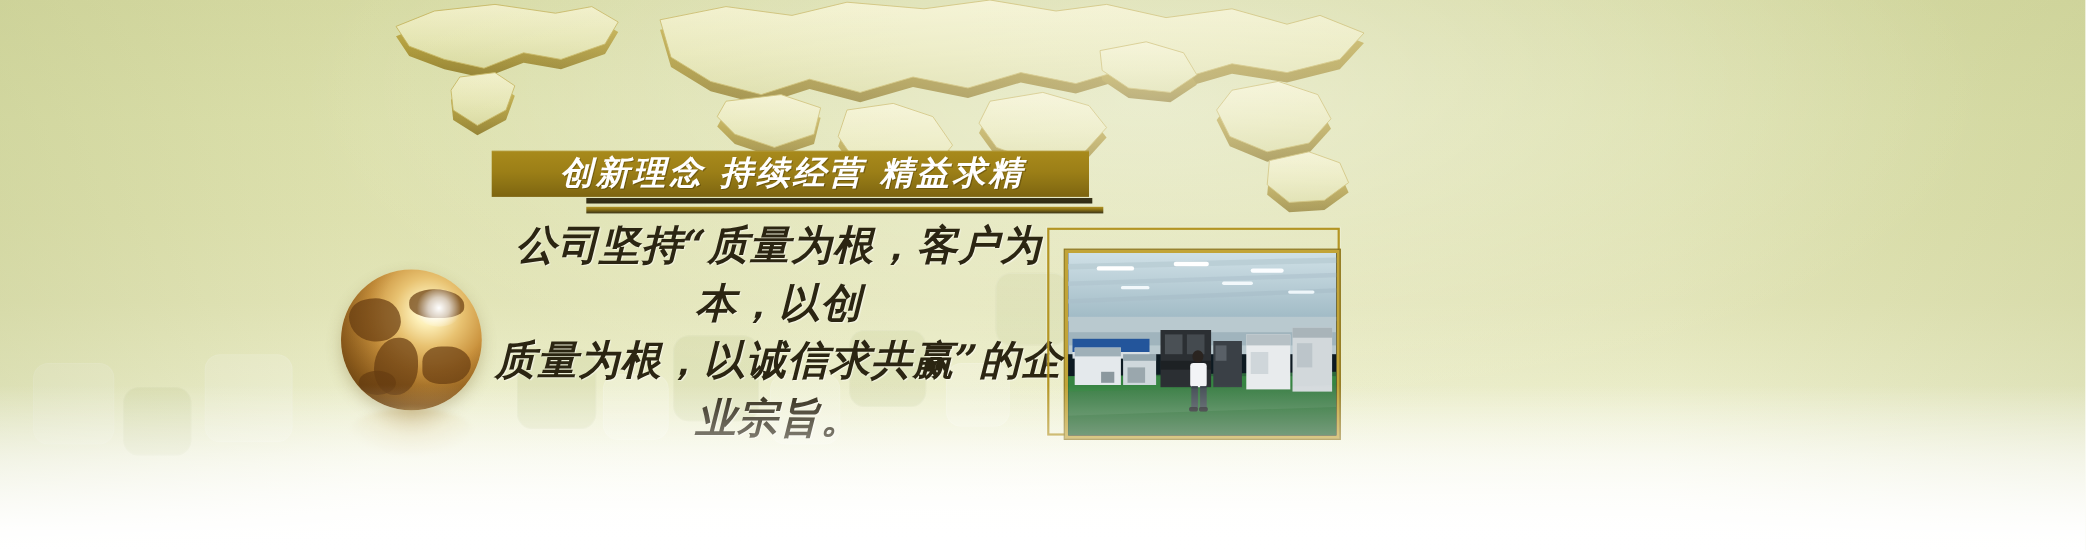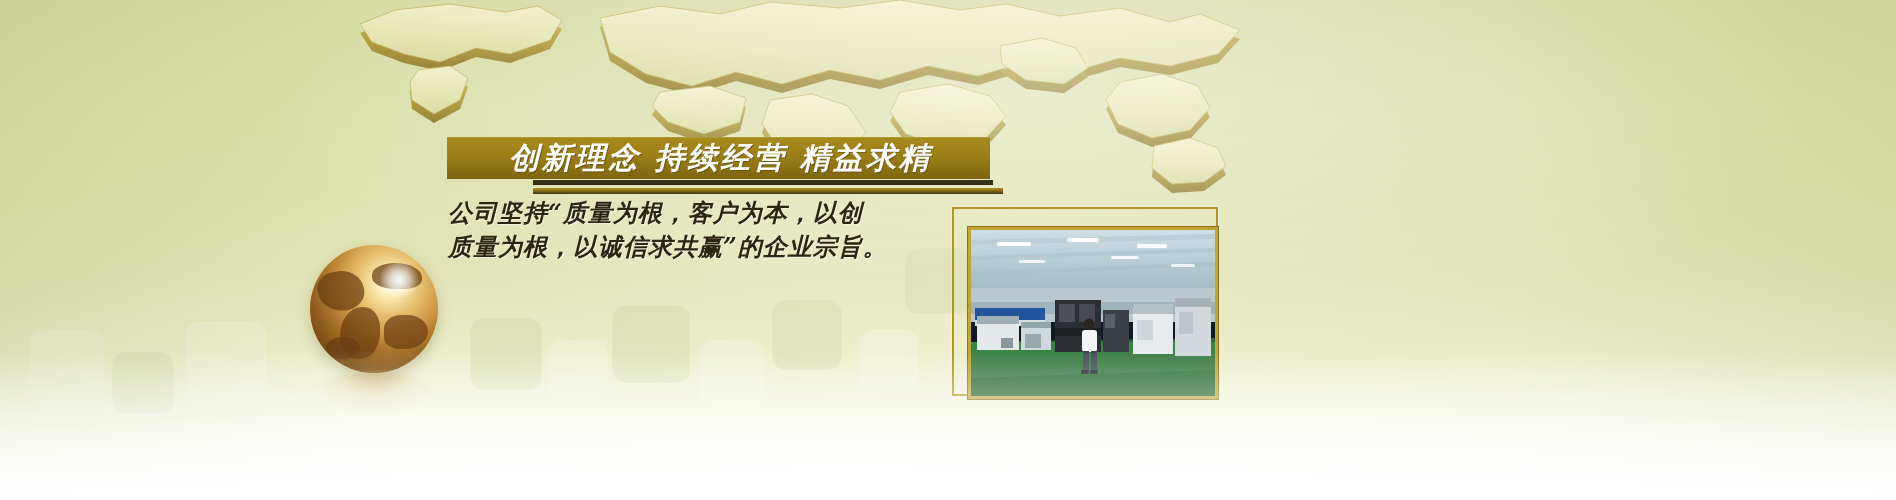--- a/index.html
+++ b/index.html
@@ -14,20 +14,21 @@
     background:
       linear-gradient(to bottom,
         #d7dba4 0%,
         #dde1ad 22%,
         #e0e3b2 40%,
         #e4e6ba 55%,
         #eceecb 70%,
         #f6f7e6 84%,
         #fdfdf6 93%,
         #ffffff 100%);
+    text-align: center;
   }
   
   .vignette{
     position:absolute;inset:0;
     background:
       radial-gradient(ellipse 1100px 420px at 55% 18%, rgba(255,255,255,0.42) 0%, rgba(255,255,255,0) 70%),
       linear-gradient(to right, rgba(183,191,128,0.30) 0%, rgba(183,191,128,0.04) 18%, rgba(255,255,255,0) 45%, rgba(183,191,128,0.05) 80%, rgba(183,191,128,0.26) 100%);
     pointer-events:none;
   }
 
@@ -66,21 +67,21 @@
   .rule2{
     position:absolute;left:533px;top:188px;width:470px;height:6px;
     background:linear-gradient(to bottom,#b39524 0%,#8d7314 40%,#3a3418 100%);
   }
 
   
   .subtitle{
     position:absolute;left:448px;top:196px;width:520px;
     font-family:"DejaVu Serif","Liberation Serif",serif;
     font-weight:bold;font-style:italic;
-    font-size:24px;line-height:1.42;color:#2b2512;
+    font-size:37px;line-height:1.42;color:#2b2512;
     letter-spacing:1px;
     text-shadow:1px 1px 1px rgba(255,255,255,0.55);
   }
   .subtitle .l2{padding-left:0px;}
 
   
   .globe-wrap{position:absolute;left:300px;top:245px;width:150px;height:160px;}
   .globe{
     position:absolute;left:10px;top:0;width:128px;height:128px;border-radius:50%;
     background:

